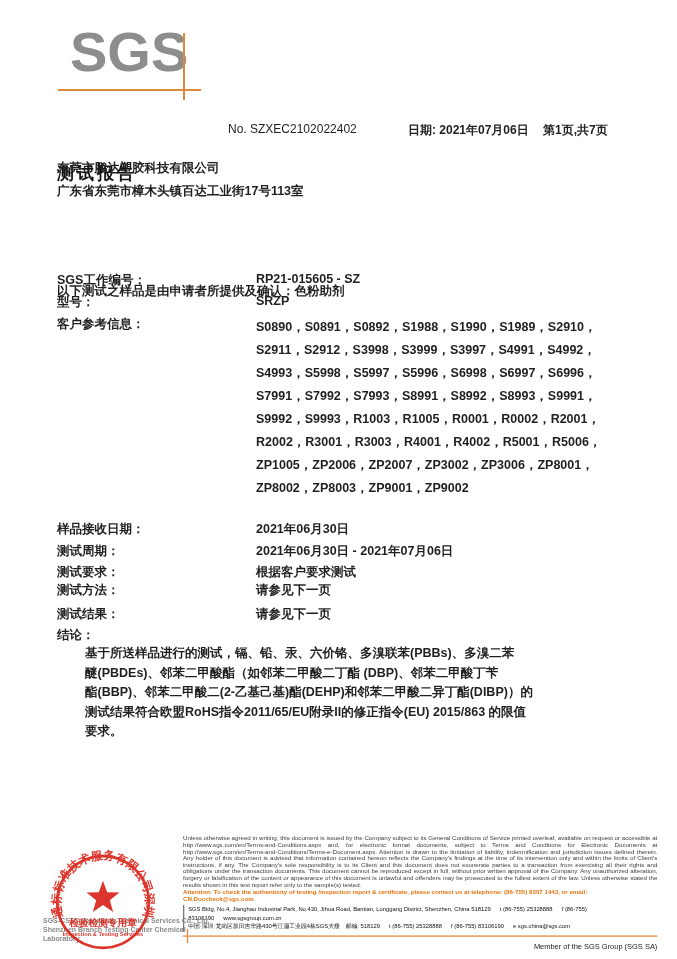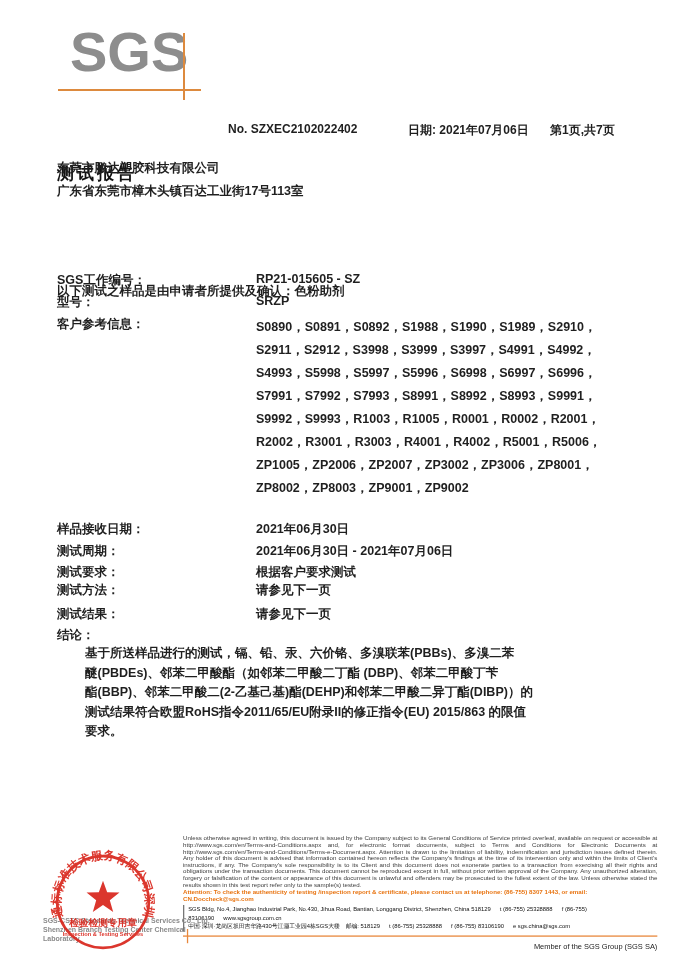--- a/index.html
+++ b/index.html
@@ -7,23 +7,23 @@
         font-family:"Liberation Sans","DejaVu Sans",sans-serif;color:#1f1f1f;overflow:hidden;}
 
   
   .logo-text{position:absolute;left:70px;top:24px;font-size:56px;font-weight:bold;
              color:#8d8d8d;letter-spacing:0px;line-height:1;text-align:center;}
   .logo-hline{position:absolute;left:58px;top:89px;width:143px;height:2px;background:#dd8a3e;}
   .logo-vline{position:absolute;left:183px;top:33px;width:2px;height:67px;background:#dd8a3e;}
 
   
   .report-title{position:absolute;left:57px;top:117px;font-size:17px;font-weight:bold;letter-spacing:3px;color:#111;margin-top:45px;}
-  .report-no{position:absolute;left:228px;top:122px;font-size:12px;font-weight:bold;}
+  .report-no{position:absolute;left:228px;top:122px;font-size:12px;font-weight:normal;}
   .report-date{position:absolute;left:408px;top:122px;font-size:12px;font-weight:bold;}
-  .report-page{position:absolute;left:543px;top:122px;font-size:12px;font-weight:bold;margin-left:7px;}
+  .report-page{position:absolute;left:543px;top:122px;font-size:12px;font-weight:bold;}
 
   .applicant-name{position:absolute;left:57px;top:160px;font-size:12.5px;font-weight:bold;}
   .applicant-addr{position:absolute;left:57px;top:183px;font-size:12.5px;font-weight:bold;}
 
   
   .intro{position:absolute;left:57px;top:249px;font-size:12.5px;font-weight:bold;margin-top:34px;}
   .row{position:absolute;left:57px;font-size:12.5px;font-weight:bold;white-space:nowrap;}
   .row .lbl{display:inline-block;width:171px;vertical-align:top;}
   .row .val{display:inline-block;vertical-align:top;margin-left:28px;}
   .ref-lines div{line-height:23px;}

